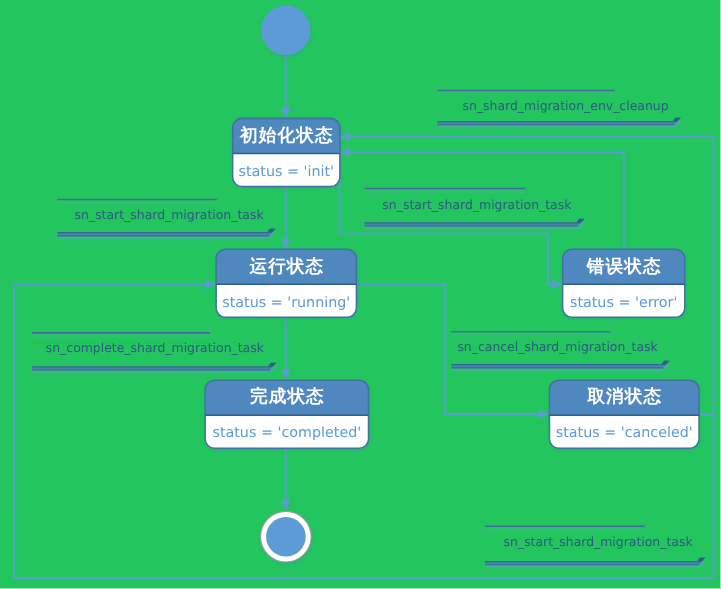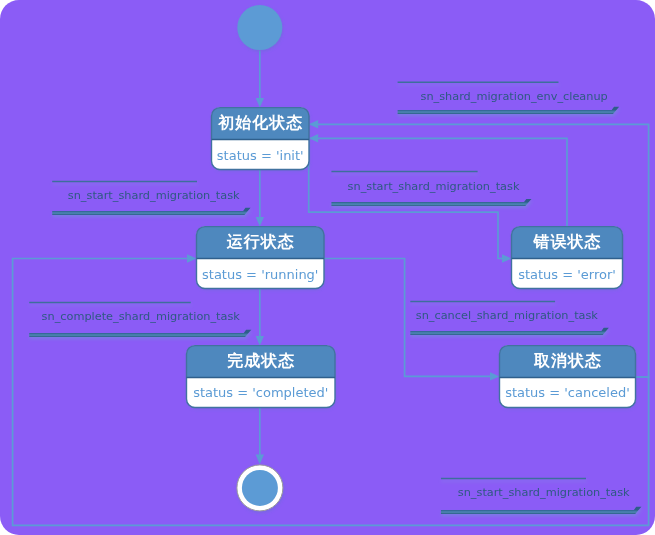--- a/index.html
+++ b/index.html
@@ -1,19 +1,19 @@
 <!DOCTYPE html>
 <html><head>
 <meta charset="utf-8">
 <title>state-diagram</title>
 <style>
   html,body{margin:0;padding:0;background:#ffffff;}
   body{width:655px;height:535px;overflow:hidden;
        font-family:"DejaVu Sans",sans-serif;-webkit-font-smoothing:antialiased;}
-  #canvas{position:relative;width:655px;height:535px;background:#8b5cf6;border-radius:19px;}
+  #canvas{position:relative;width:655px;height:535px;background:#22c55e;}
   #svg{position:absolute;left:0;top:0;width:655px;height:535px;}
   .st-title{font-family:"DejaVu Sans",sans-serif;font-size:16px;font-weight:bold;fill:#ffffff;letter-spacing:1px;}
   .st-body{font-family:"DejaVu Sans",sans-serif;font-size:13px;fill:#5B9BD5;}
   .tr-label{font-family:"DejaVu Sans",sans-serif;font-size:11.3px;fill:#2E5A82;}
 </style>
 </head>
 <body>
 
 <div id="canvas">
 <svg id="svg" viewBox="0 0 655 535" xmlns="http://www.w3.org/2000/svg">

